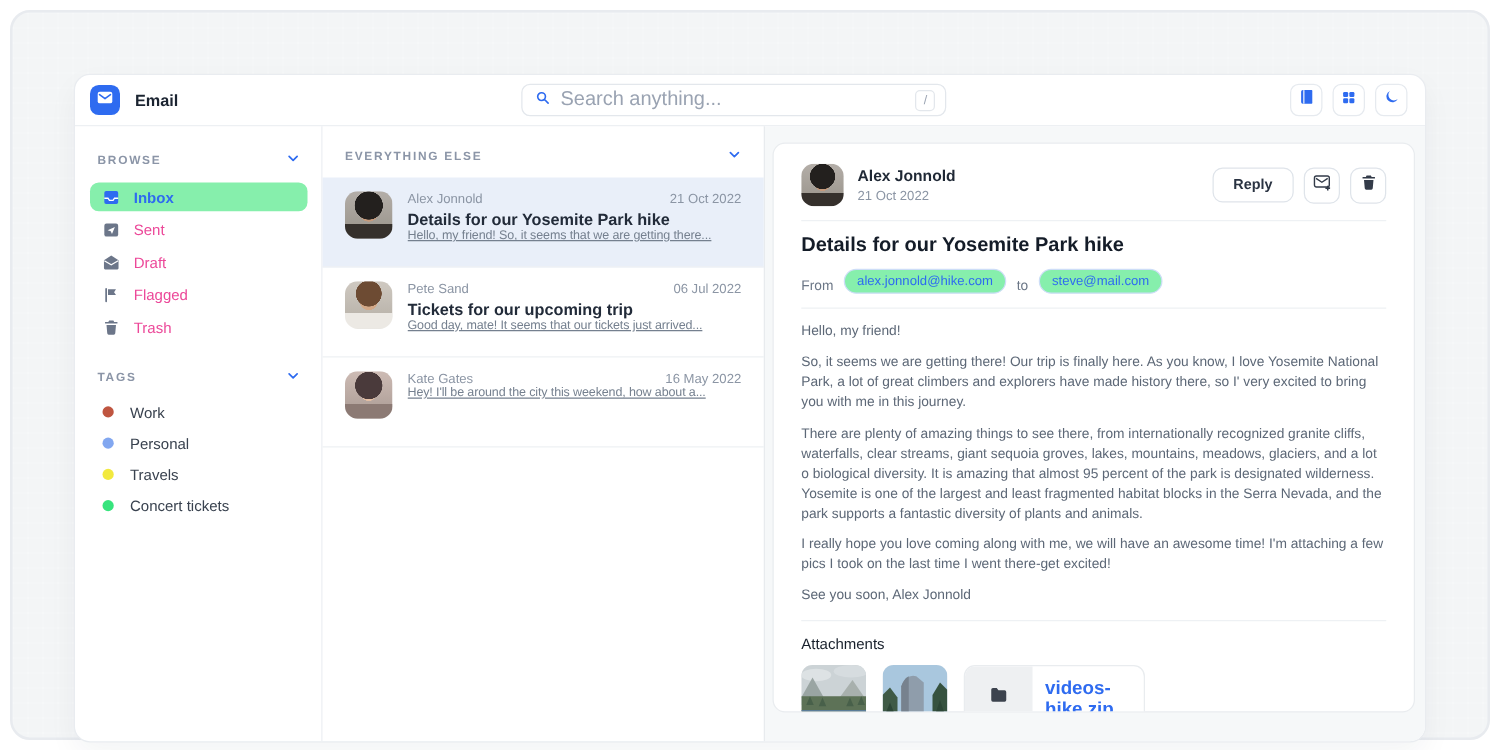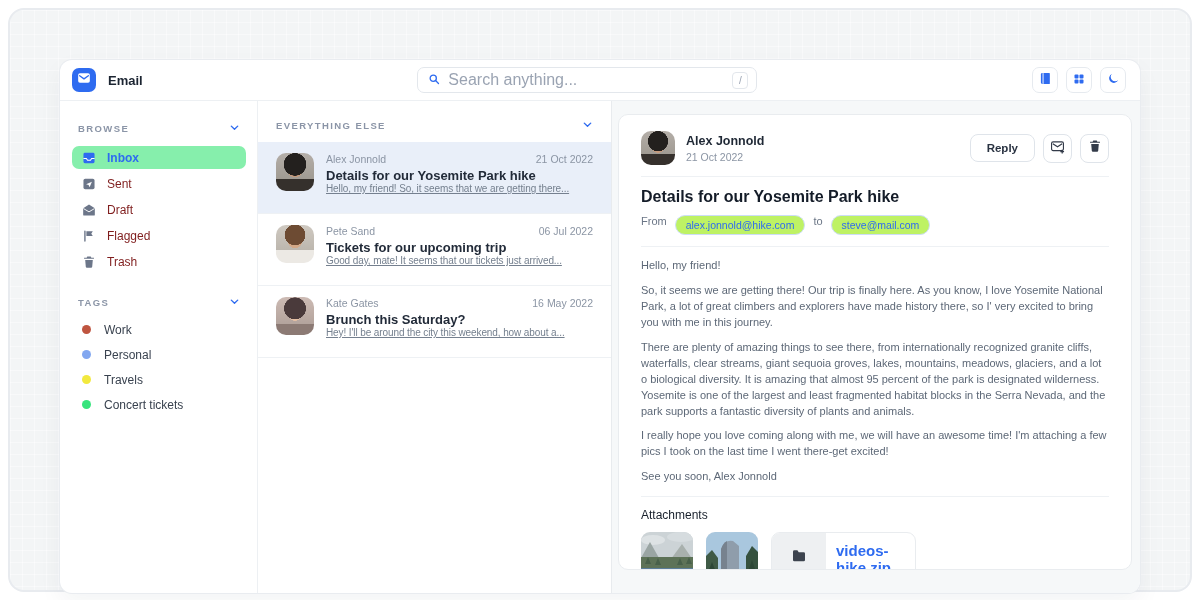--- a/index.html
+++ b/index.html
@@ -41,21 +41,21 @@
     display:flex; align-items:center; justify-content:center; cursor:pointer; }
 
   .main { flex:1; display:flex; min-height:0; }
 
   
   .sidebar { width:198px; border-right:1px solid #edf0f3; padding:14px 11px 0 12px; flex:none; }
   .sec-head { display:flex; align-items:center; justify-content:space-between;
     padding:4px 6px 6px 6px; }
   .sec-label { font-size:9.5px; font-weight:bold; letter-spacing:1.4px; color:#8b95a7; }
   .nav-item { height:23px; border-radius:7px; display:flex; align-items:center; gap:11px;
-    padding:0 10px; margin:3px 0; font-size:12px; color:#7f1d1d; cursor:pointer; }
+    padding:0 10px; margin:3px 0; font-size:12px; color:#ec4899; cursor:pointer; }
   .nav-item .nav-ic { color:#6c7689; display:flex; width:14px; justify-content:center; }
   .nav-item.active { background:#86efac; color:#2e6bf0; font-weight:bold; }
   .nav-item.active .nav-ic { color:#2e6bf0; }
   .tags { margin-top:16px; }
   .tag-item { height:25px; display:flex; align-items:center; gap:13px; padding:0 10px;
     font-size:12px; color:#39424f; cursor:pointer; }
   .dot { width:9px; height:9px; border-radius:50%; flex:none; }
 
   
   .list-col { width:354px; border-right:1px solid #e8ebee; flex:none; display:flex;
@@ -104,23 +104,23 @@
   .d-name { font-size:12.5px; font-weight:bold; color:#1f2835; }
   .d-date { font-size:10.5px; color:#8b95a4; margin-top:3px; }
   .d-actions { margin-left:auto; display:flex; gap:8px; align-items:center; }
   .reply-btn { height:28px; padding:0 16px; border:1px solid #dfe4ea; border-radius:8px;
     background:#fff; font-size:11.5px; font-weight:bold; color:#2a3342; cursor:pointer;
     font-family:"Liberation Sans", sans-serif; }
   .ic-btn { width:29px; height:29px; border:1px solid #dfe4ea; border-radius:8px; background:#fff;
     display:flex; align-items:center; justify-content:center; cursor:pointer; color:#333b49; }
   .div { border:none; border-top:1px solid #eef1f4; margin:11px 0; }
   .d-subject { font-size:16px; font-weight:bold; color:#141c28; margin:2px 0 9px 0; }
-  .fromto { display:flex; align-items:flex-start; gap:8px; font-size:11px; color:#6b7686; }
+  .fromto { display:flex; align-items:flex-end; gap:8px; font-size:11px; color:#6b7686; }
   .chip { padding:3px 10px; border:1px solid #cdddf7; border-radius:999px; color:#2e6bf0;
-    font-size:10.5px; background:#bef264; cursor:pointer; }
+    font-size:10.5px; background:#86efac; cursor:pointer; }
   .body-text p { font-size:11px; line-height:1.45; color:#5d6877; margin-bottom:9px; }
   .att-label { font-size:12px; font-weight:normal; color:#18202c; margin:11px 0 10px 0; }
   .att-row { display:flex; gap:13px; align-items:center; }
   .thumb { width:52px; height:52px; border-radius:9px; overflow:hidden; flex:none;
     box-shadow:0 0 0 1px rgba(0,0,0,.05) inset; cursor:pointer; }
   .zip-card { width:145px; height:52px; border:1px solid #e9ecef; border-radius:9px;
     display:flex; overflow:hidden; background:#fff; cursor:pointer; }
   .zip-ic { width:54px; background:#eef0f2; display:flex; align-items:center;
     justify-content:center; flex:none; }
   .zip-meta { padding:9px 10px; }
@@ -307,21 +307,20 @@
         </div>
       </div>
 
       <div class="mail-item">
         <div class="avatar av-kate"></div>
         <div class="mail-body">
           <div class="mail-row1">
             <span class="mail-sender">Kate Gates</span>
             <span class="mail-date">16 May 2022</span>
           </div>
-          <div class="mail-subj">Brunch this Saturday?</div>
           <div class="mail-prev">Hey! I'll be around the city this weekend, how about a...</div>
         </div>
       </div>
     </div>
 
     <div class="read-col">
       <div class="detail-card">
 
         <div class="d-head">
           <div class="av-sm av-alex"></div>

